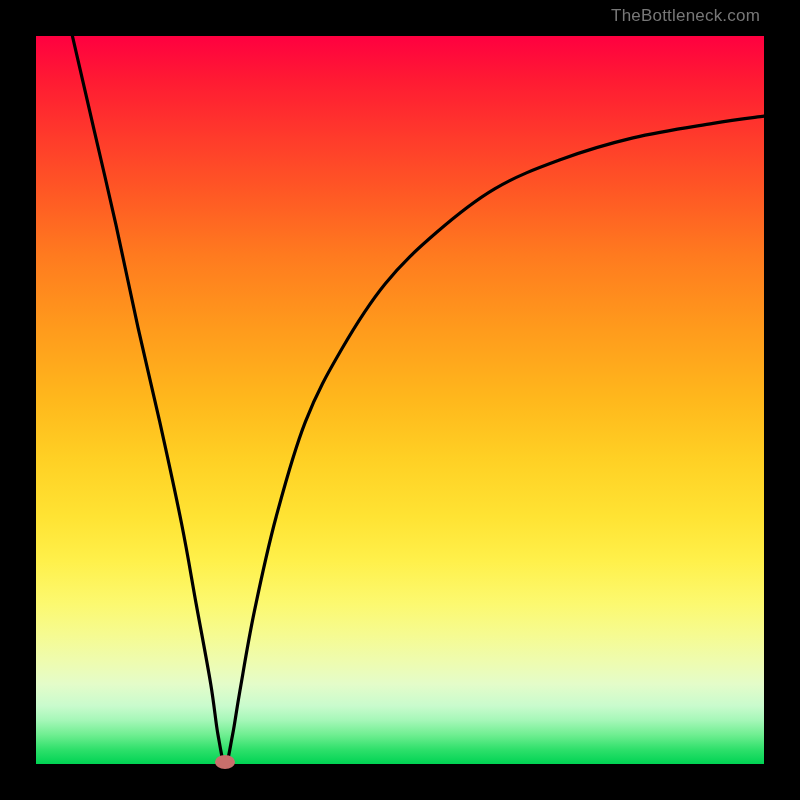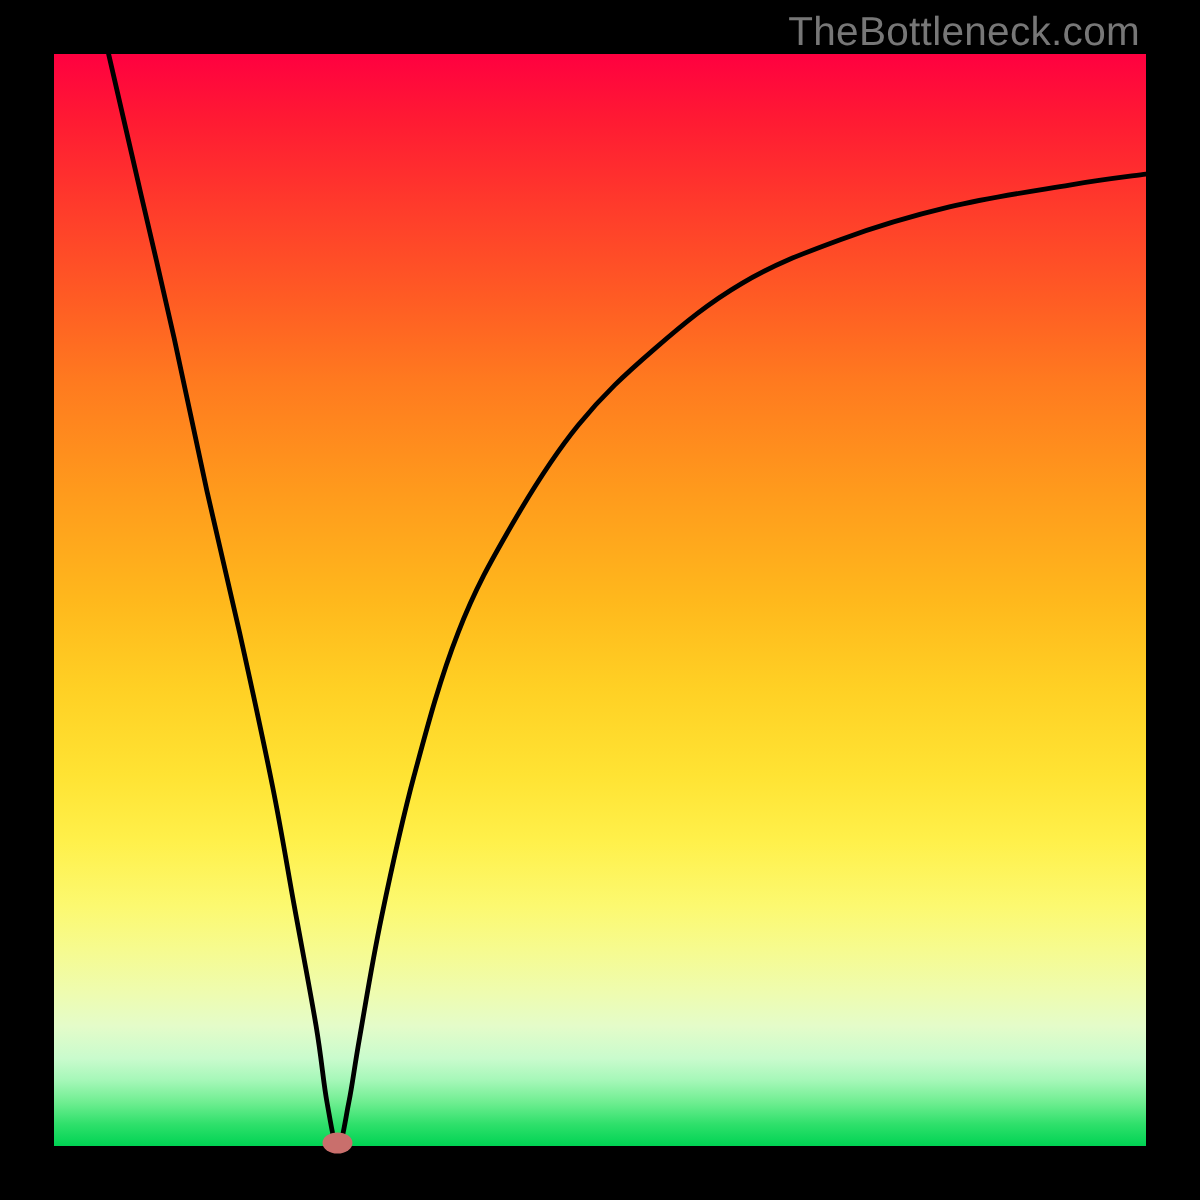--- a/index.html
+++ b/index.html
@@ -43,21 +43,21 @@
       #a5f7b8 94%,
       #6fee91 96%,
       #2fe06b 98%,
       #00d353 100%);
   }
   .attribution {
     position: absolute;
     top: 6px;
     right: 40px;
     color: #777;
-    font-size: 27px;
+    font-size: 17px;
     font-weight: 500;
     letter-spacing: 0.2px;
     text-align: center;
   }
   svg.curve {
     position: absolute;
     top: 0;
     left: 0;
     width: 728px;
     height: 728px;

